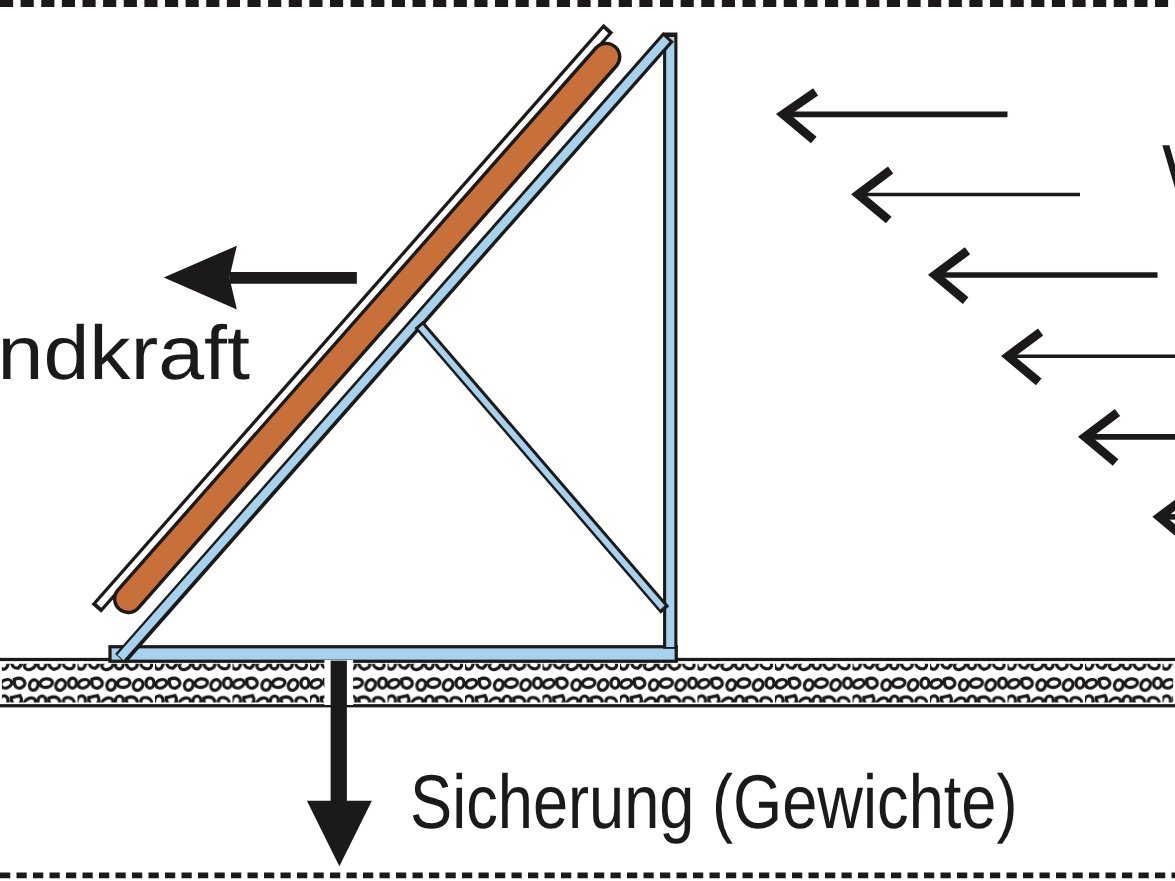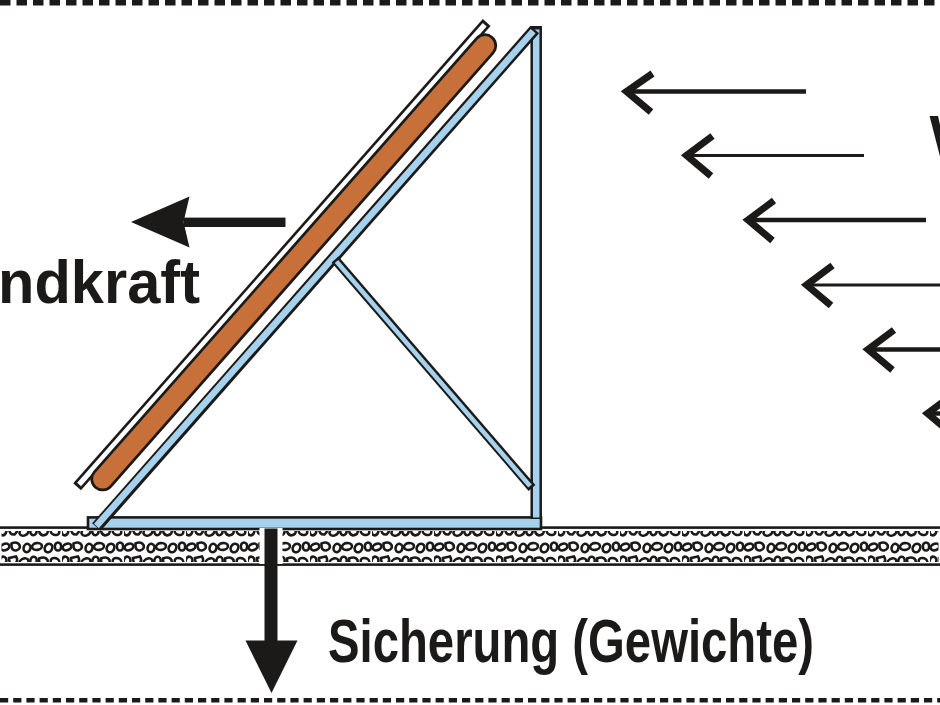--- a/index.html
+++ b/index.html
@@ -1,16 +1,16 @@
 <!DOCTYPE html>
 <html><head>
 <meta charset="utf-8">
 <style>
   html,body{margin:0;padding:0;background:#ffffff;}
-  .stage{position:relative;width:940px;height:705px;overflow:hidden;background:#fff;font-weight:bold;}
+  .stage{position:relative;width:940px;height:705px;overflow:hidden;background:#fff;}
   svg{display:block;}
   text{font-family:"Liberation Sans", sans-serif;fill:#1c1a19;}
 </style>
 </head>
 <body>
 
 <div class="stage">
 <svg width="940" height="705" viewBox="0 0 940 705">
   <defs>
     <pattern id="gravel" width="62" height="30" patternUnits="userSpaceOnUse">

